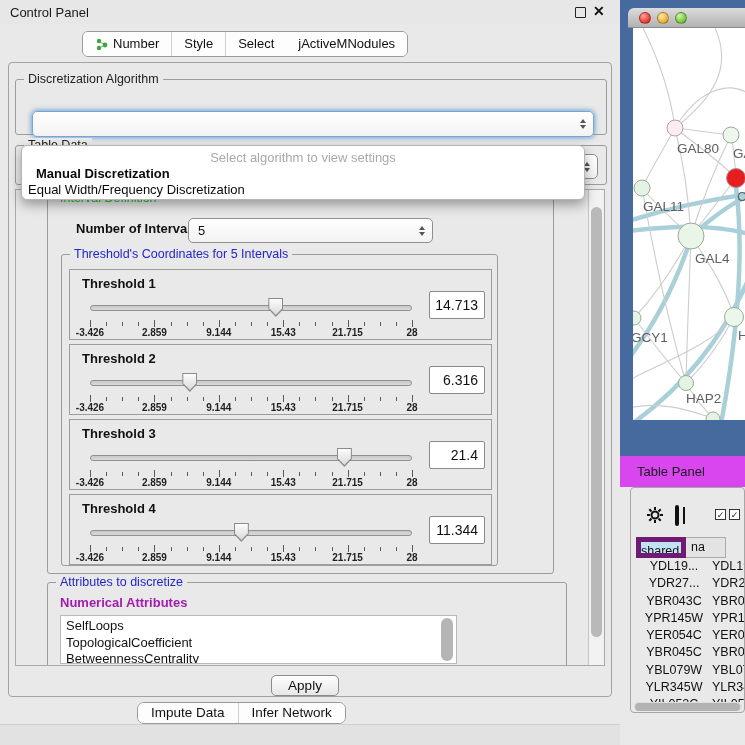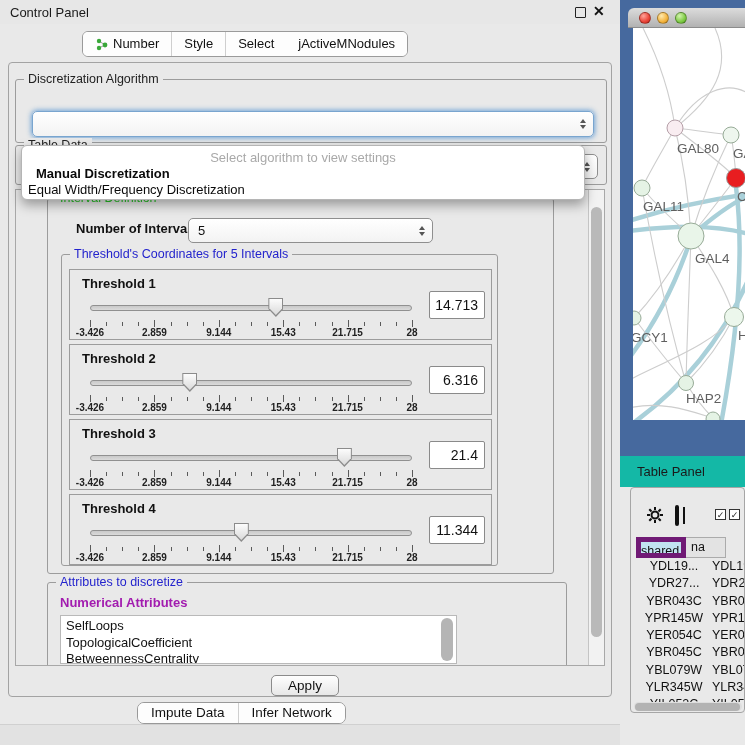--- a/index.html
+++ b/index.html
@@ -20,21 +20,21 @@
   .tab.sep { border-left:1px solid #cfcfcf; }
   .tab.selected { background:linear-gradient(#858585,#747474); color:#e4e4e4; }
 
   .outer-panel { position:absolute; left:8px; top:62px; width:604px; height:635px; background:#e9e9e9; border:1px solid #a3a3a3; border-radius:4px; }
 
   .group { position:absolute; border:1px solid #9c9c9c; border-radius:3px; }
   .group-title { position:absolute; top:-8px; left:8px; background:#e9e9e9; padding:0 4px; font-size:12.5px; color:#222; white-space:nowrap; }
   .group-title.green { color:#25c425; }
   .group-title.blue { color:#2323cd; }
 
-  .disc-group { left:6px; top:16px; width:592px; height:64px; }
+  .disc-group { left:6px; top:16px; width:592px; height:56px; }
   .combo { position:absolute; background:linear-gradient(#ffffff,#f3f3f3); border:1px solid #8f8f8f; border-radius:5px; font-size:13px; color:#111; padding-left:9px; cursor:pointer; }
   .combo .spin { position:absolute; right:7px; top:50%; transform:translateY(-50%); display:flex; flex-direction:column; gap:2px; }
   .combo .spin i { display:block; width:0; height:0; border-left:3.5px solid transparent; border-right:3.5px solid transparent; }
   .combo .spin .up { border-bottom:4px solid #555; }
   .combo .spin .dn { border-top:4px solid #555; }
   .disc-combo { left:16px; top:31px; width:562px; height:26px; line-height:24px; border-color:#79a5cf; box-shadow:0 0 5px 1px rgba(90,150,210,.85); }
 
   .algo-popup { position:absolute; left:12px; top:82px; width:564px; height:55px; background:#ffffff; border:1px solid #b5b5b5; border-radius:6px; box-shadow:0 5px 12px rgba(0,0,0,.35); z-index:40; overflow:hidden; }
   .popup-hint { position:absolute; left:0; top:4px; width:100%; text-align:center; font-size:13px; color:#a9a9a9; }
   .popup-item { position:absolute; left:6px; font-size:13px; color:#0a0a0a; white-space:nowrap; cursor:pointer; }
@@ -82,21 +82,21 @@
   
   .net-frame { position:absolute; left:620px; top:0; width:125px; height:456px; background:#46699e; }
   .mac-titlebar { position:absolute; left:628px; top:8px; width:117px; height:20px; border-radius:6px 0 0 0; background:linear-gradient(#dcdcdc,#b2b2b2); border-bottom:1px solid #8c8c8c; z-index:2; }
   .light { position:absolute; top:4px; width:12px; height:12px; border-radius:50%; border:1px solid rgba(0,0,0,.3); cursor:pointer; }
   .light.red { left:11px; background:radial-gradient(circle at 35% 30%, #ffa39a, #ea4438 60%, #c32619); }
   .light.yellow { left:29px; background:radial-gradient(circle at 35% 30%, #ffe9ae, #f4b43e 60%, #d28d17); }
   .light.green { left:47px; background:radial-gradient(circle at 35% 30%, #d2f3ae, #7ecb45 60%, #55a221); }
   .net-canvas { position:absolute; left:633px; top:28px; width:112px; height:392px; background:#ffffff; overflow:hidden; }
 
   
-  .tp-labelbar { position:absolute; left:620px; top:456px; width:125px; height:31px; background:#14b8a6; }
+  .tp-labelbar { position:absolute; left:620px; top:456px; width:125px; height:31px; background:#d946ef; }
   .tp-label { position:absolute; left:17px; top:8px; font-size:13px; color:#1a1a1a; }
   .table-panel { position:absolute; left:630px; top:487px; width:115px; height:226px; background:#e9e9e9; border:1px solid #a6a6a6; border-radius:4px; overflow:hidden; }
   .tp-toolbar { position:absolute; left:0; top:0; width:100%; height:46px; }
   .icon-btn { position:absolute; cursor:pointer; }
   .cols-icon-box { width:17px; height:15px; border:2px solid #111; border-radius:2px; position:relative; }
   .cols-icon-box i { position:absolute; left:5.5px; top:0; width:2px; height:100%; background:#111; }
   .chk { width:11px; height:11px; border:1.5px solid #333; background:#fff; font-size:9px; line-height:10px; text-align:center; color:#222; }
   .thead { position:absolute; left:5px; top:49px; height:21px; display:flex; }
   .hcell1 { width:50px; background:#c1e2f0; border:5px solid #701a75; font-size:12.5px; text-align:center; line-height:19px; overflow:hidden; cursor:pointer; }
   .hcell2 { width:40px; background:#e3e3e3; border:1px solid #ababab; border-left:none; font-size:12.5px; line-height:19px; padding-left:5px; overflow:hidden; cursor:pointer; }

